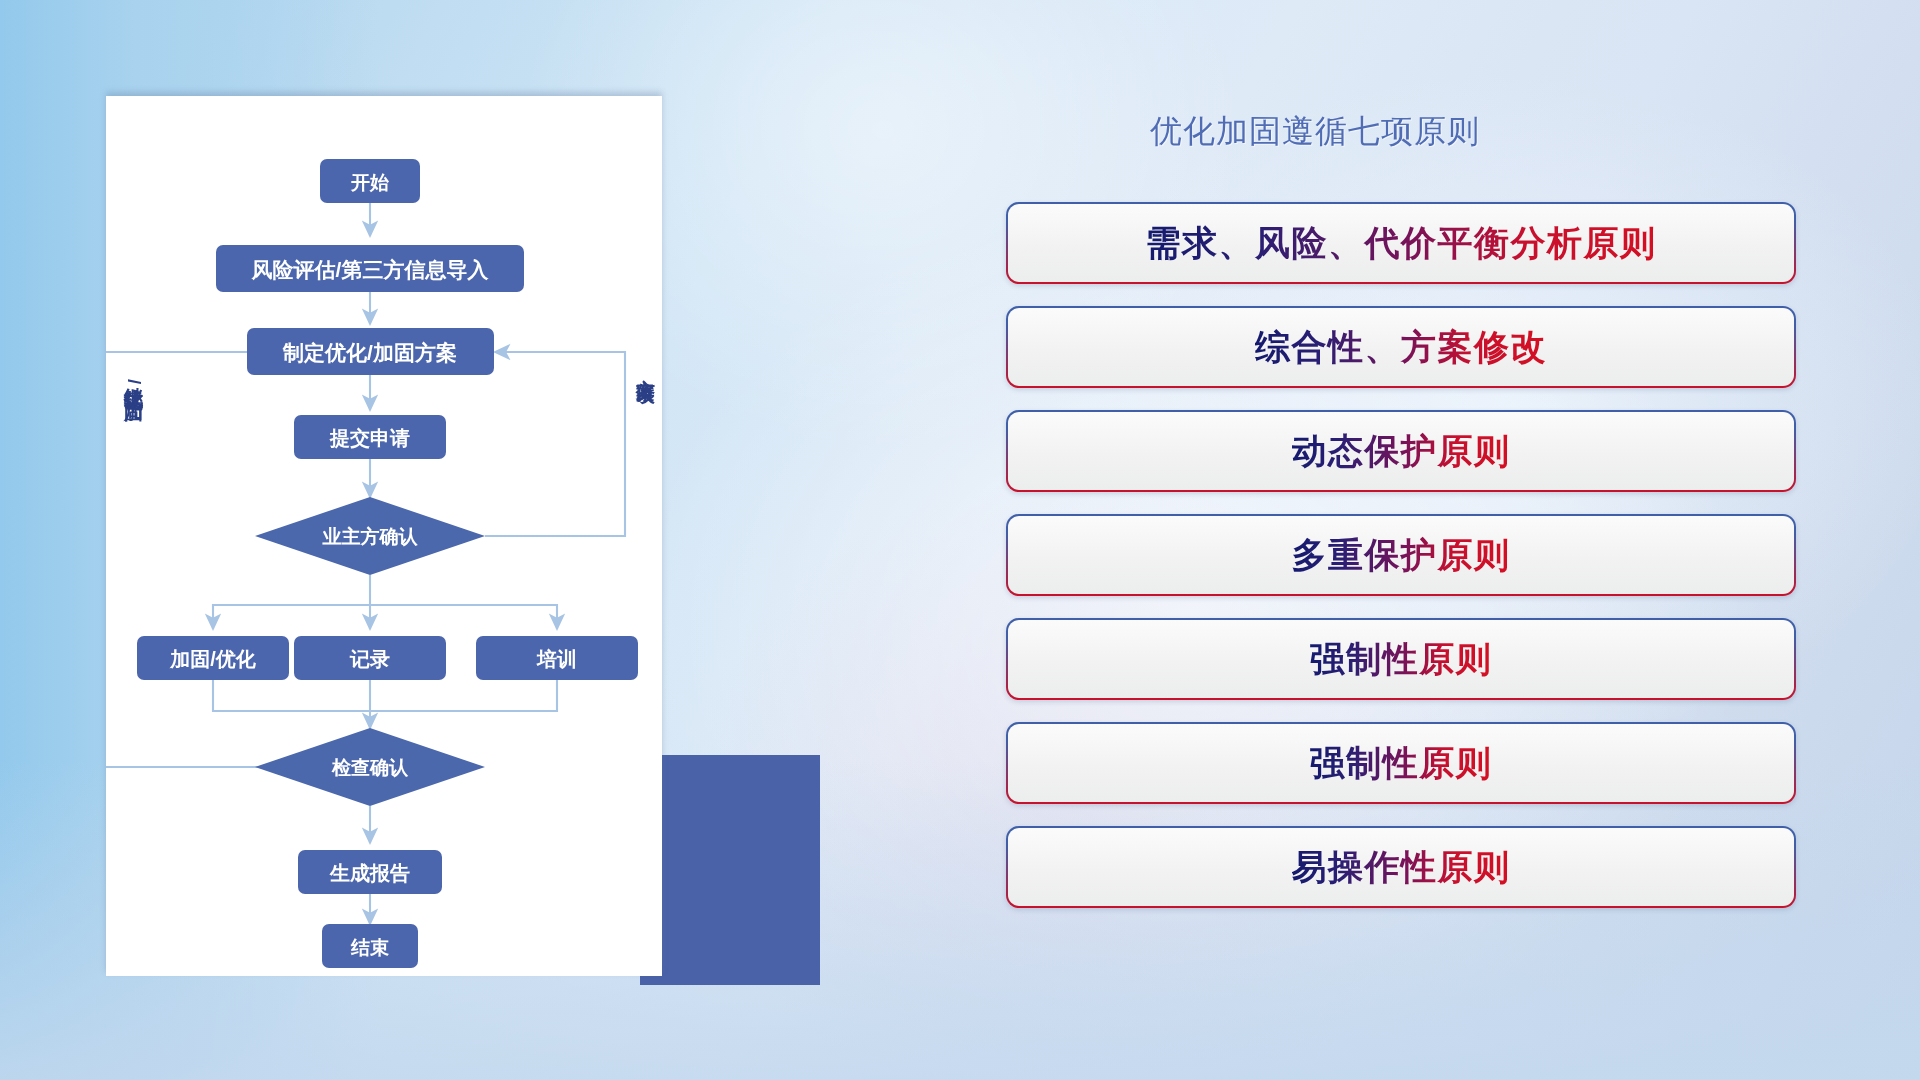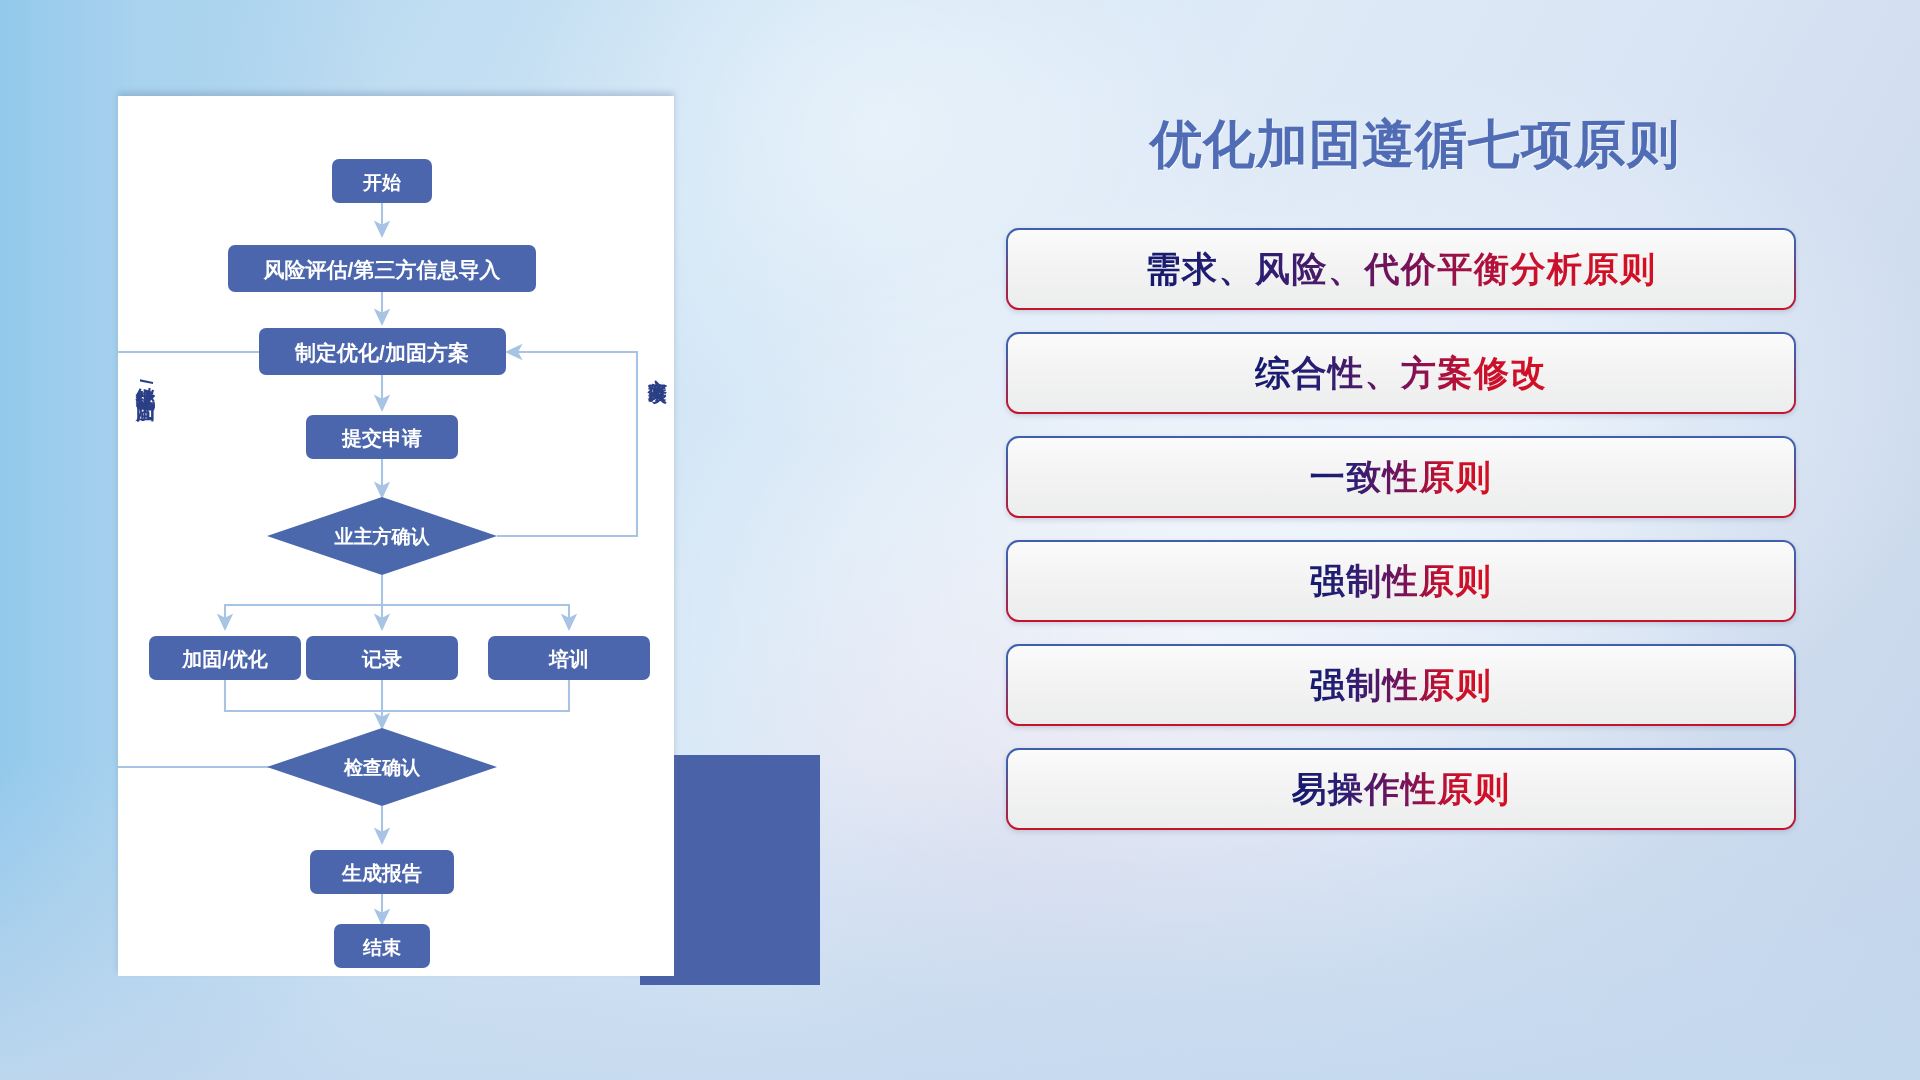--- a/index.html
+++ b/index.html
@@ -27,21 +27,21 @@
     position:absolute; left:0; bottom:0; width:1920px; height:320px;
     background:linear-gradient(0deg, rgba(195,216,238,.85) 0%, rgba(195,216,238,0) 100%);
   }
 
   
   #deco-rect{
     position:absolute; left:640px; top:755px; width:180px; height:230px;
     background:#4a62a8;
   }
   #flow-card{
-    position:absolute; left:118px; top:96px; width:556px; height:880px;
+    position:absolute; left:106px; top:96px; width:556px; height:880px;
     background:#ffffff;
     box-shadow:0 -4px 6px rgba(90,110,150,.28);
   }
   #flow-svg{ position:absolute; left:0; top:0; }
 
   .node-rect{ fill:#4c66ad; }
   .node-diamond{ fill:#4b68ad; }
   .conn{ stroke:#a8c4e4; stroke-width:2.1; fill:none; }
   .conn-head{ fill:#a8c4e4; }
   .node-label{
@@ -51,21 +51,21 @@
   .side-label{
     fill:#2a3f86; font-family:"Liberation Sans","DejaVu Sans",sans-serif;
     font-weight:bold; font-size:19px;
   }
 
   
   #right-panel{
     position:absolute; left:1000px; top:90px; width:840px; height:930px;
   }
   #panel-title{
-    font-size:52px; font-weight:bold; letter-spacing:1px;
+    font-size:32px; font-weight:normal; letter-spacing:1px;
     color:#4f6cb5;
     text-align:left; padding-left:150px; margin-top:20px;
     text-shadow:1px 1px 0 rgba(255,255,255,.55);
   }
   #principle-list{
     margin-top:48px; display:flex; flex-direction:column; gap:22px;
     padding-left:6px;
   }
   .principle-item{
     position:relative;
@@ -219,24 +219,29 @@
     </div>
 
     <div class="principle-item">
       <div class="principle-inner">
         <span class="principle-text">综合性、方案修改</span>
       </div>
     </div>
 
     <div class="principle-item">
       <div class="principle-inner">
-        <span class="principle-text">一致性原则</span>
-      </div>
-    </div>
-
+        <span class="principle-text">动态保护原则</span>
+      </div>
+    </div>
+
+    <div class="principle-item">
+      <div class="principle-inner">
+        <span class="principle-text">多重保护原则</span>
+      </div>
+    </div>
 
     <div class="principle-item">
       <div class="principle-inner">
         <span class="principle-text">强制性原则</span>
       </div>
     </div>
 
     <div class="principle-item">
       <div class="principle-inner">
         <span class="principle-text">强制性原则</span>

